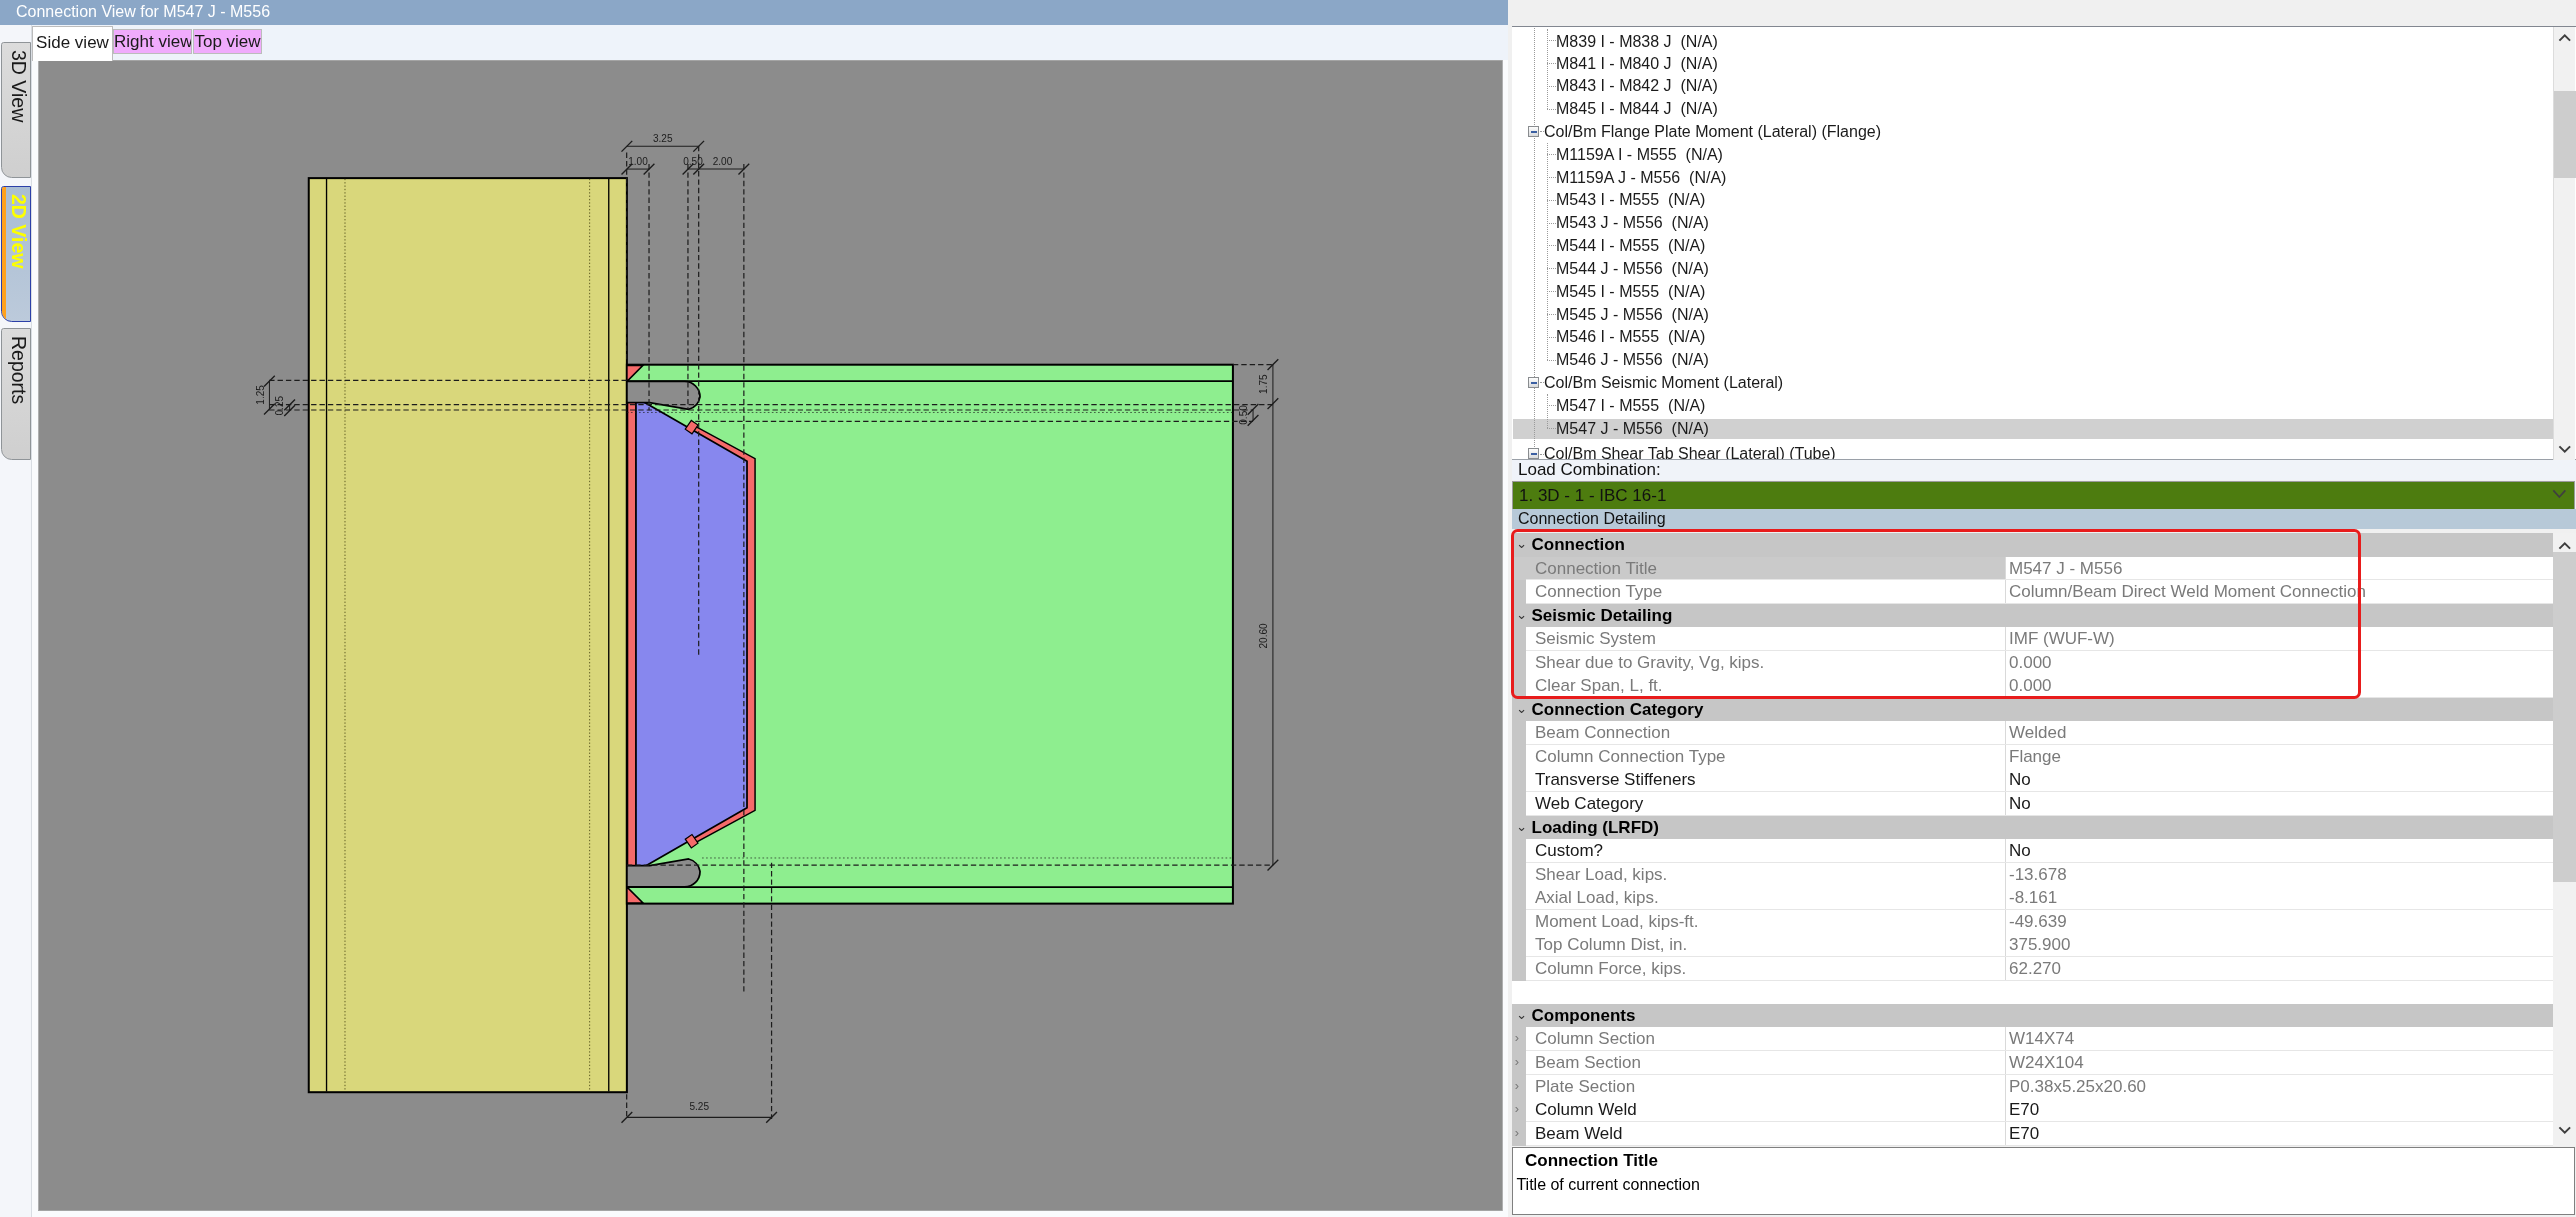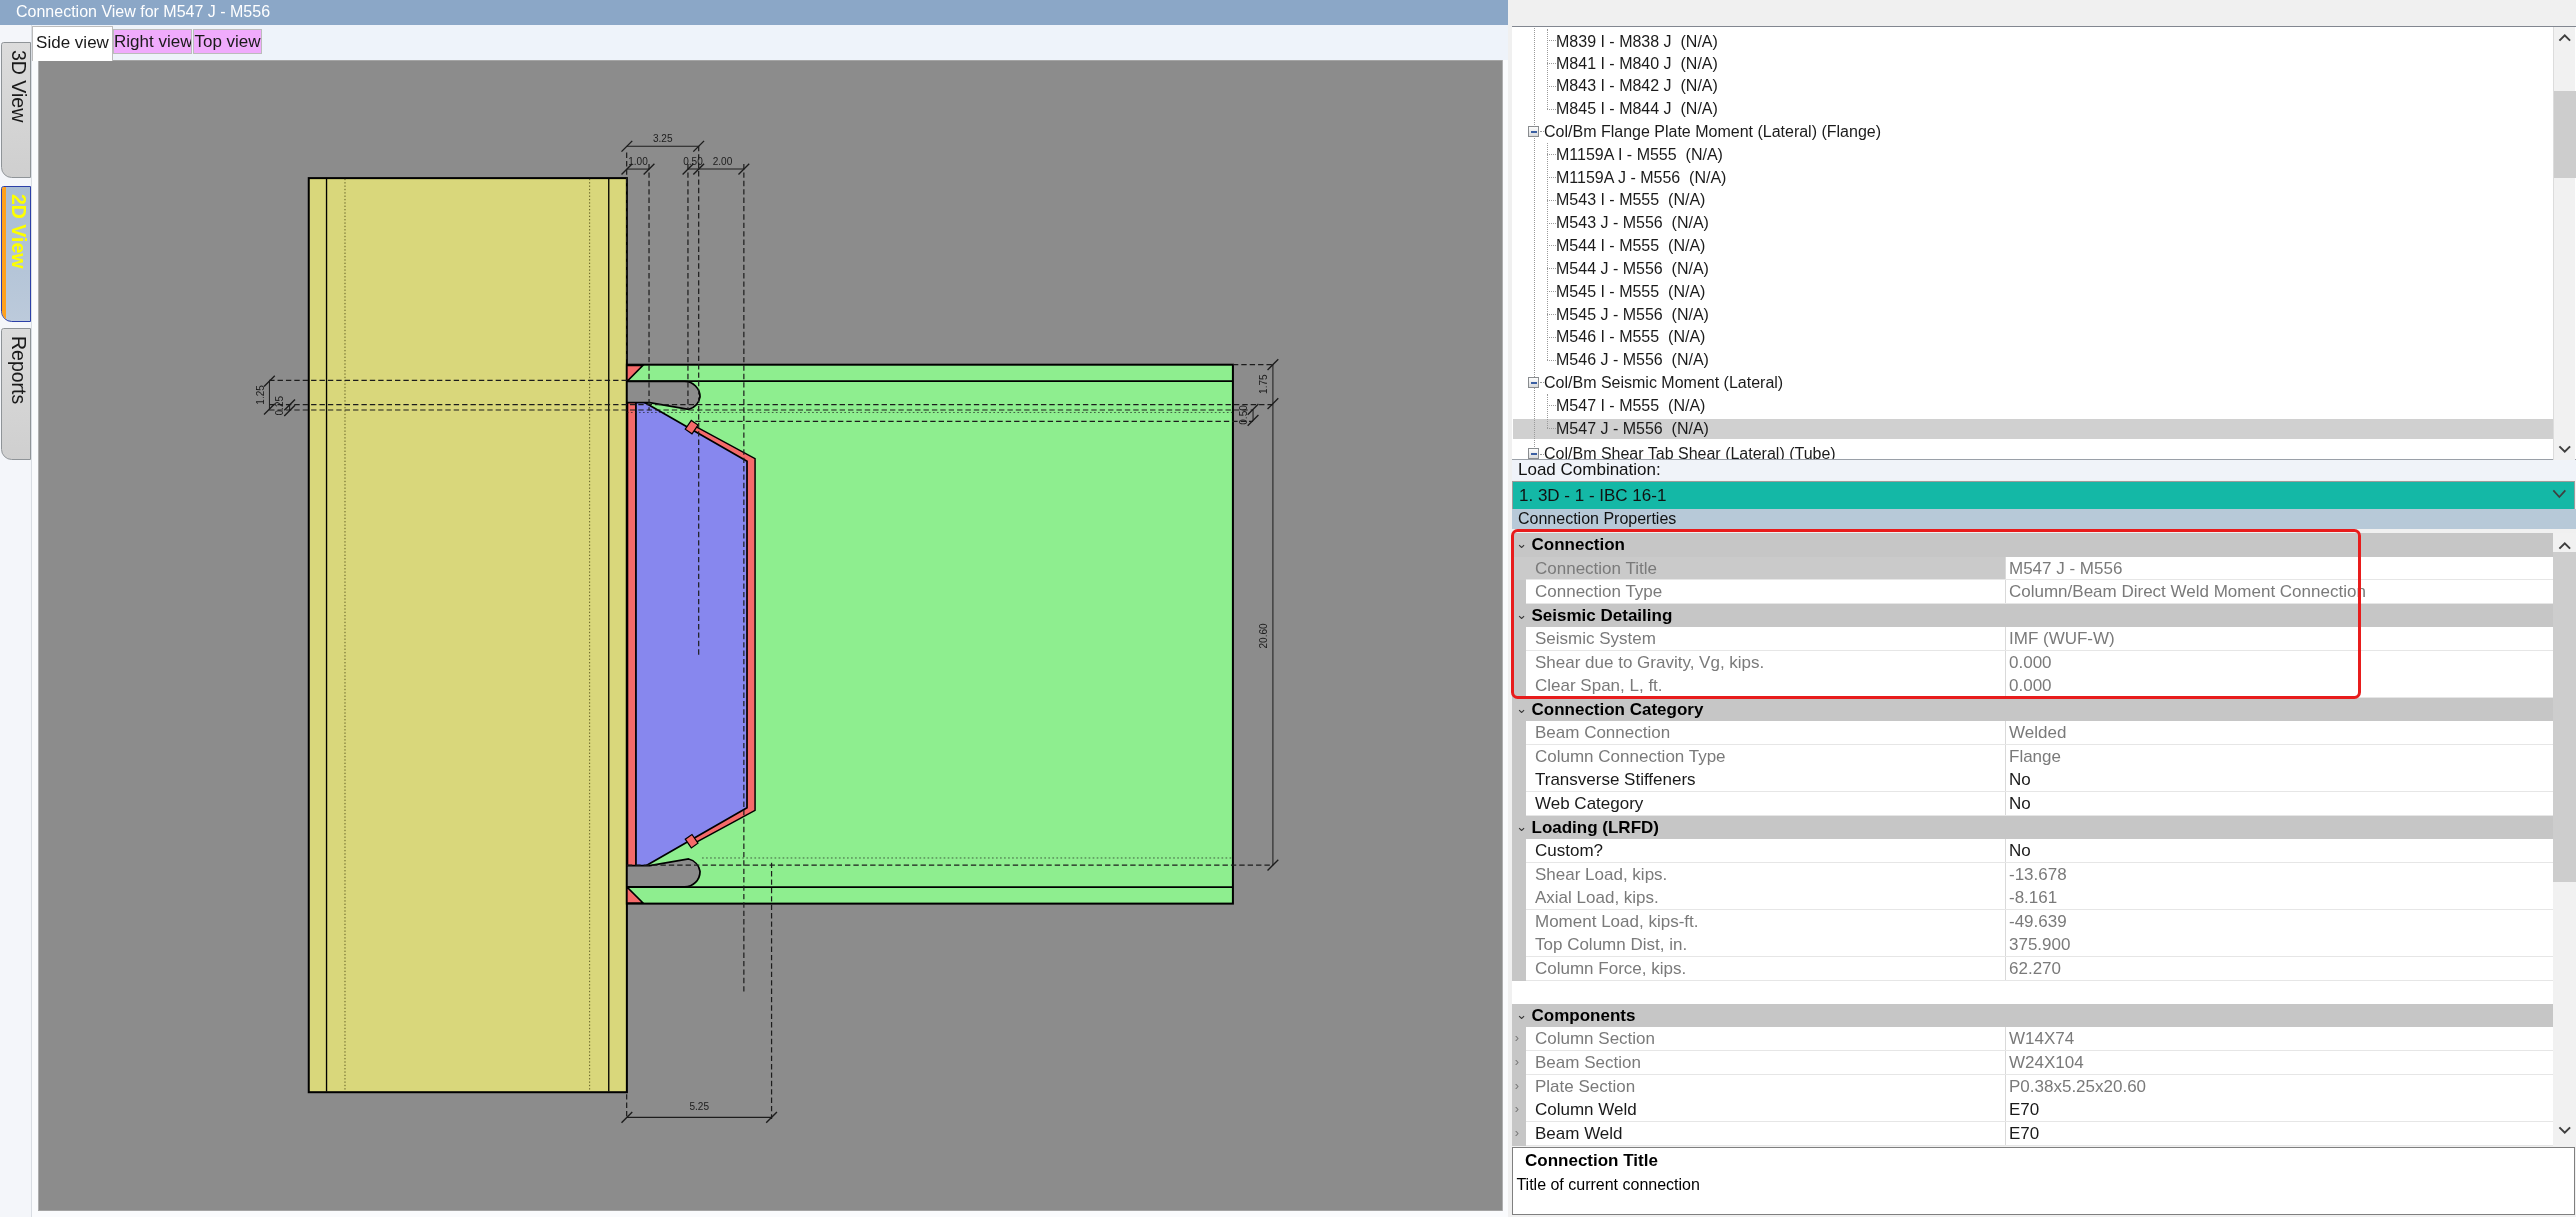--- a/index.html
+++ b/index.html
@@ -42,21 +42,21 @@
 .vdot { position:absolute; width:0.7px; border-left:0.7px dotted #9a9a9a; }
 .hdot { position:absolute; height:0.7px; border-top:0.7px dotted #9a9a9a; }
 .mbox { position:absolute; width:11.4px; height:11.4px; background:linear-gradient(#fdfdfd,#d8dadc);
   border:0.7px solid #898c8f; }
 .mbox::after { content:""; position:absolute; left:2px; top:4px; width:6px; height:2px;
   background:#3b5fa2; }
 .sb { background:#f1f1f1; }
 .sb-thumb { position:absolute; background:#cdcdcd; }
 .lc-area { left:1512px; top:460px; width:1064px; height:20px; background:#f0f3f9;
   font-size:17px; line-height:20px; color:#111; padding-left:6px; }
-.dd { left:1512px; top:481px; width:1063px; height:29px; background:#14b8a6;
+.dd { left:1512px; top:481px; width:1063px; height:29px; background:#4d7c0f;
   border:0.7px solid #9b9b9b; font-size:17px; line-height:27.5px; color:#111; padding-left:6px; }
 .cp-header { left:1512px; top:509px; width:1064px; height:19.5px; background:#b7c9d8;
   color:#111; font-size:16px; line-height:19.5px; padding-left:6px; }
 .grid { left:1512px; top:533px; width:1041px; height:613px; background:#fff; }
 .grow { position:absolute; left:0; width:1041px; height:23.5px; background:#fff; }
 .grow .lbl { position:absolute; left:23px; top:0; font-size:17px; line-height:23px; color:#7a7a7a; white-space:pre; }
 .grow .val { position:absolute; left:497px; top:0; font-size:17px; line-height:23px; color:#7a7a7a; white-space:pre; }
 .grow .gut { position:absolute; left:0; top:0; width:14px; height:100%; background:#c6c6c6; }
 .grow .div { position:absolute; left:493px; top:0; width:0.7px; height:100%; background:#d9d9d9; }
 .grow .bb { position:absolute; left:14px; right:0; bottom:0; height:0.7px; background:#e6e6e6; }
@@ -218,21 +218,21 @@
       <svg style="position:absolute;left:2px;top:416px" width="17.5" height="12" viewBox="0 0 26 18">
         <polyline class="chev" points="5,5 13,13 21,5"></polyline>
       </svg>
       <div class="sb-thumb" style="left:0;top:64px;width:22px;height:87px"></div>
     </div>
 <div class="abs lc-area">Load Combination:</div>
 <div class="abs dd">1. 3D - 1 - IBC 16-1</div>
 <svg class="abs" style="left:2548px;top:487px" width="24" height="14.8" viewBox="0 0 36 22">
       <polyline class="chev" points="8,5 17,15 26,5" style="stroke-width:2.6"></polyline>
     </svg>
-<div class="abs cp-header">Connection Properties</div>
+<div class="abs cp-header">Connection Detailing</div>
 <div class="abs grid" id="grid">
       <div class="gsec" style="top:0px;height:23.5px">
         <div class="chv">⌄</div>
         <div class="lbl">Connection</div>
       </div>
       <div class="grow" style="top:23.5px;height:23.5px">
         <div class="gut selcell"></div>
         <div class="lblbg selcell"></div>
         <div class="lbl">Connection Title</div>
         <div class="div"></div>

